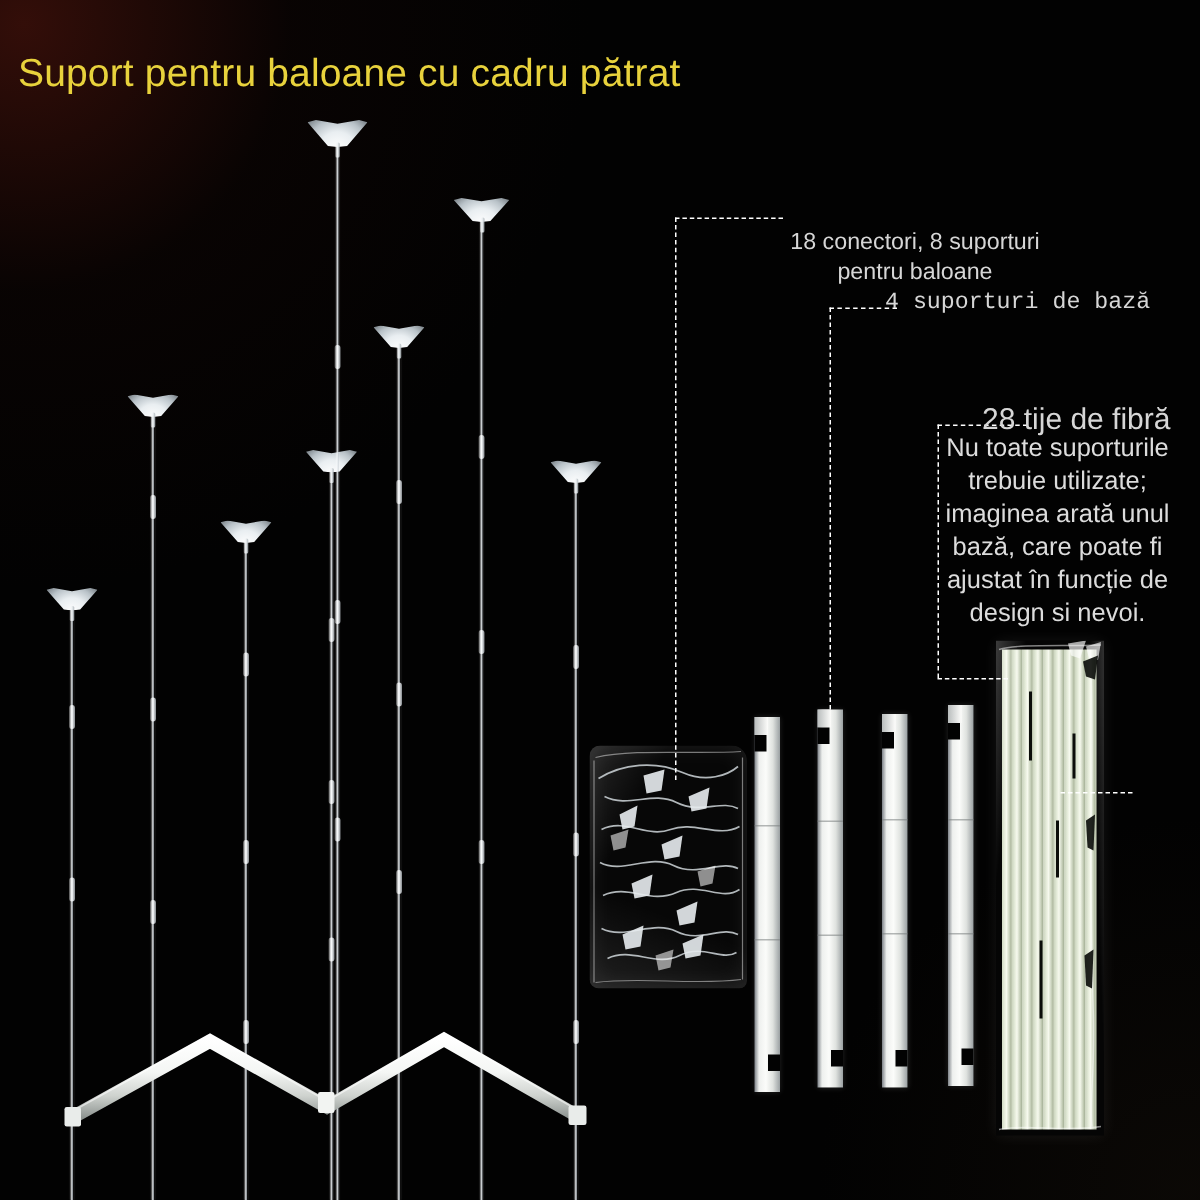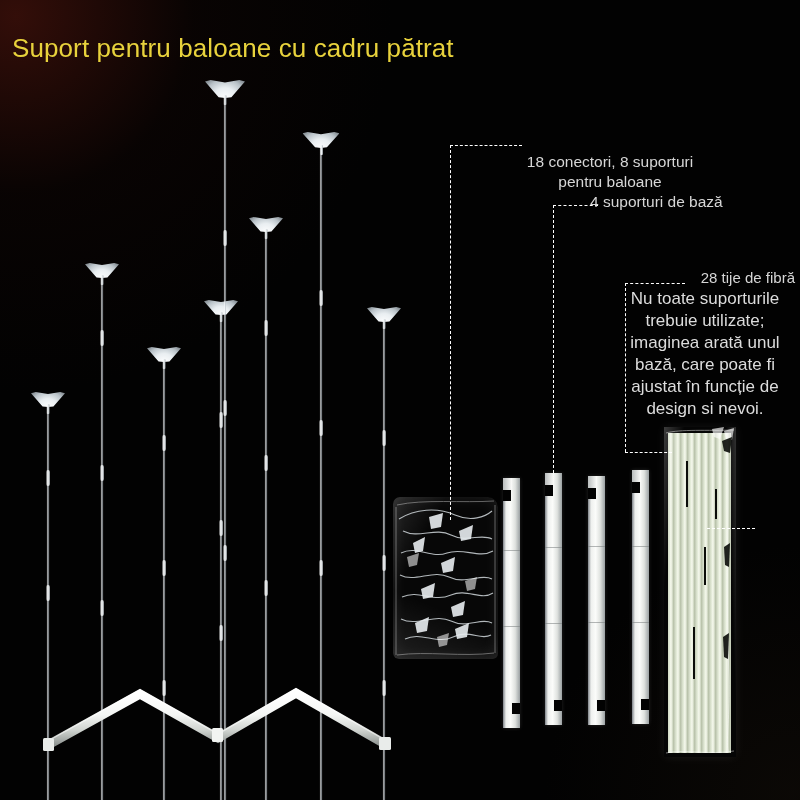--- a/index.html
+++ b/index.html
@@ -24,22 +24,22 @@
   }
 
   
   .cap{
     position:absolute;color:#d6d6d6;
     font-size:15.5px;line-height:1.28;text-align:center;
     white-space:pre-line;
   }
   #cap-left{left:28px;top:212px;width:190px;color:#c9c9c9;font-size:15.5px;line-height:1.33;}
   #cap-conn{left:495px;top:124px;width:230px;margin-top:28px;}
-  #cap-base{left:590px;top:192px;width:180px;text-align:left;}
-  #cap-rods{left:640px;top:268px;width:155px;text-align:right;font-size:15px;}
+  #cap-base{left:590px;top:192px;width:180px;text-align:left;font-family:Liberation Mono, monospace;}
+  #cap-rods{left:640px;top:268px;width:155px;text-align:center;font-size:20px;}
   #cap-note{left:614px;top:288px;width:182px;font-size:17px;line-height:1.3;color:#dcdcdc;}
 
   
   .dl{position:absolute;}
   .dl.h{border-top:1.4px dashed #ffffff;height:0;}
   .dl.v{border-left:1.4px dashed #ffffff;width:0;}
 
   
   #rods{position:absolute;left:0;top:0;width:430px;height:800px;}
   .rod{position:absolute;bottom:0;width:2px;}

